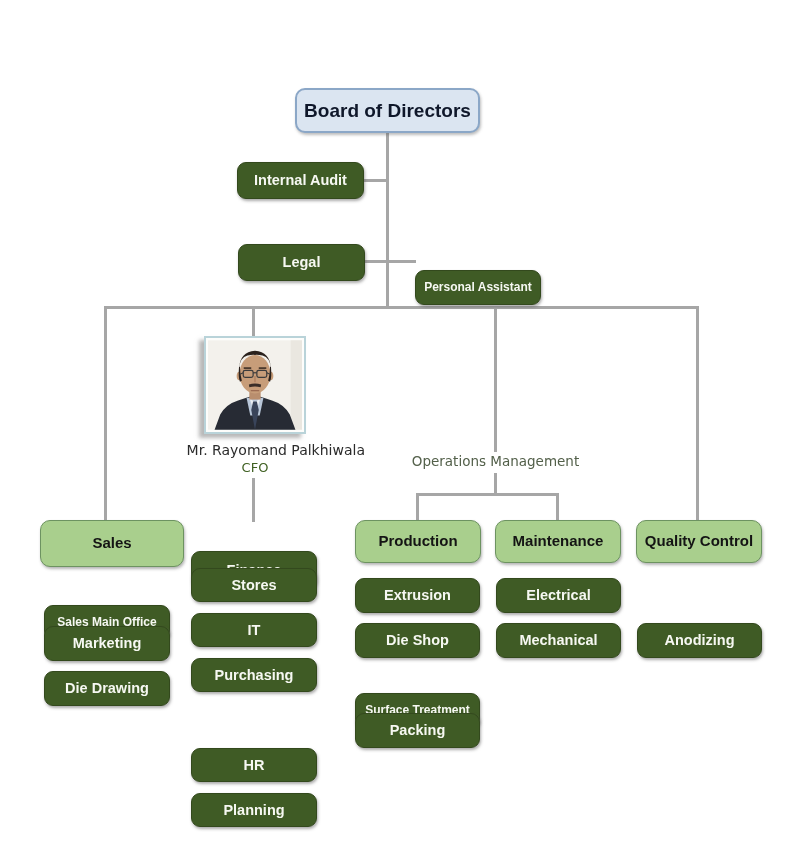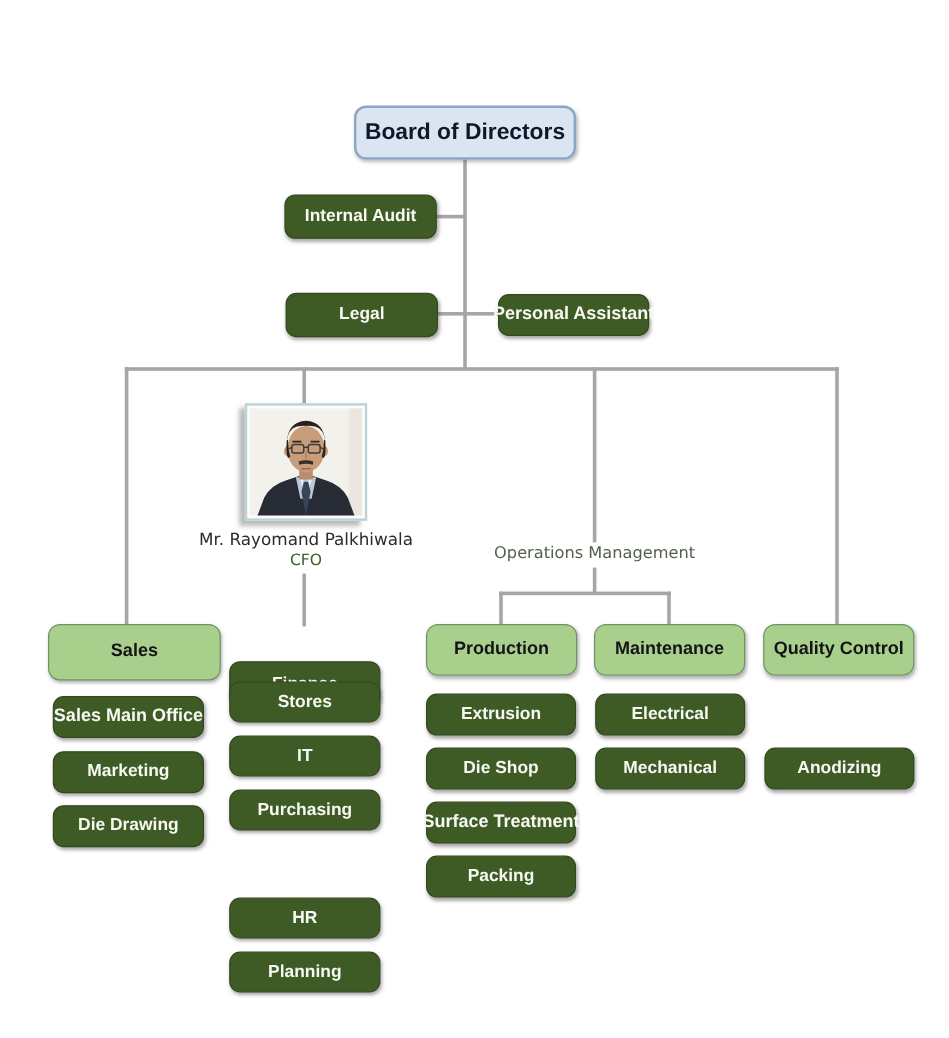--- a/index.html
+++ b/index.html
@@ -33,35 +33,35 @@
     border:1px solid var(--light-green-border,#6d9361);
     box-shadow:1px 2px 3px rgba(90,90,90,.45);
     font-size:15px;border-radius:10px;
   }
   .blue{
     background:var(--light-blue,#dbe5f1);color:#0f172a;
     border:2px solid var(--light-blue-border,#8ba7c7);
     box-shadow:1px 2px 3px rgba(90,90,90,.4);
     font-size:19px;border-radius:10px;
   }
-  .small{font-size:15px;white-space:nowrap;}
+  .small{font-size:12px;white-space:nowrap;margin-top:25px;}
   .multiline{white-space:normal;border-radius:16px;line-height:1.55;padding:0 16px;font-size:13.5px;}
   .line{position:absolute;background:var(--line-gray,#a6a6a6);}
   .photo-frame{
     position:absolute;left:204px;top:336px;width:102px;height:98px;
     background:#fdfdfb;border:2px solid #b9d3d9;box-sizing:border-box;
     box-shadow:-5px 4px 4px rgba(125,125,125,.55);
     display:flex;align-items:center;justify-content:center;padding:2px;
   }
   .photo-frame svg{width:100%;height:100%;display:block;}
   .caption{
     position:absolute;text-align:center;
     font-family:"DejaVu Sans",sans-serif;
   }
-  .cfo-name{left:145px;top:442px;width:220px;font-size:14px;color:#2b2b2b;}
+  .cfo-name{left:145px;top:442px;width:220px;font-size:14px;color:#2b2b2b;text-align:right;}
   .cfo-title{left:145px;top:460px;width:220px;font-size:13px;color:var(--label-green,#3f6022);}
   .ops-label{left:398px;top:453px;width:195px;font-size:13.5px;color:#53604a;}
 </style>
 </head>
 <body>
 
 <div class="canvas">
 
   <div class="line" style="left:386px;top:133px;width:3px;height:175px"></div>
   <div class="line" style="left:363px;top:179px;width:25px;height:3px"></div>

